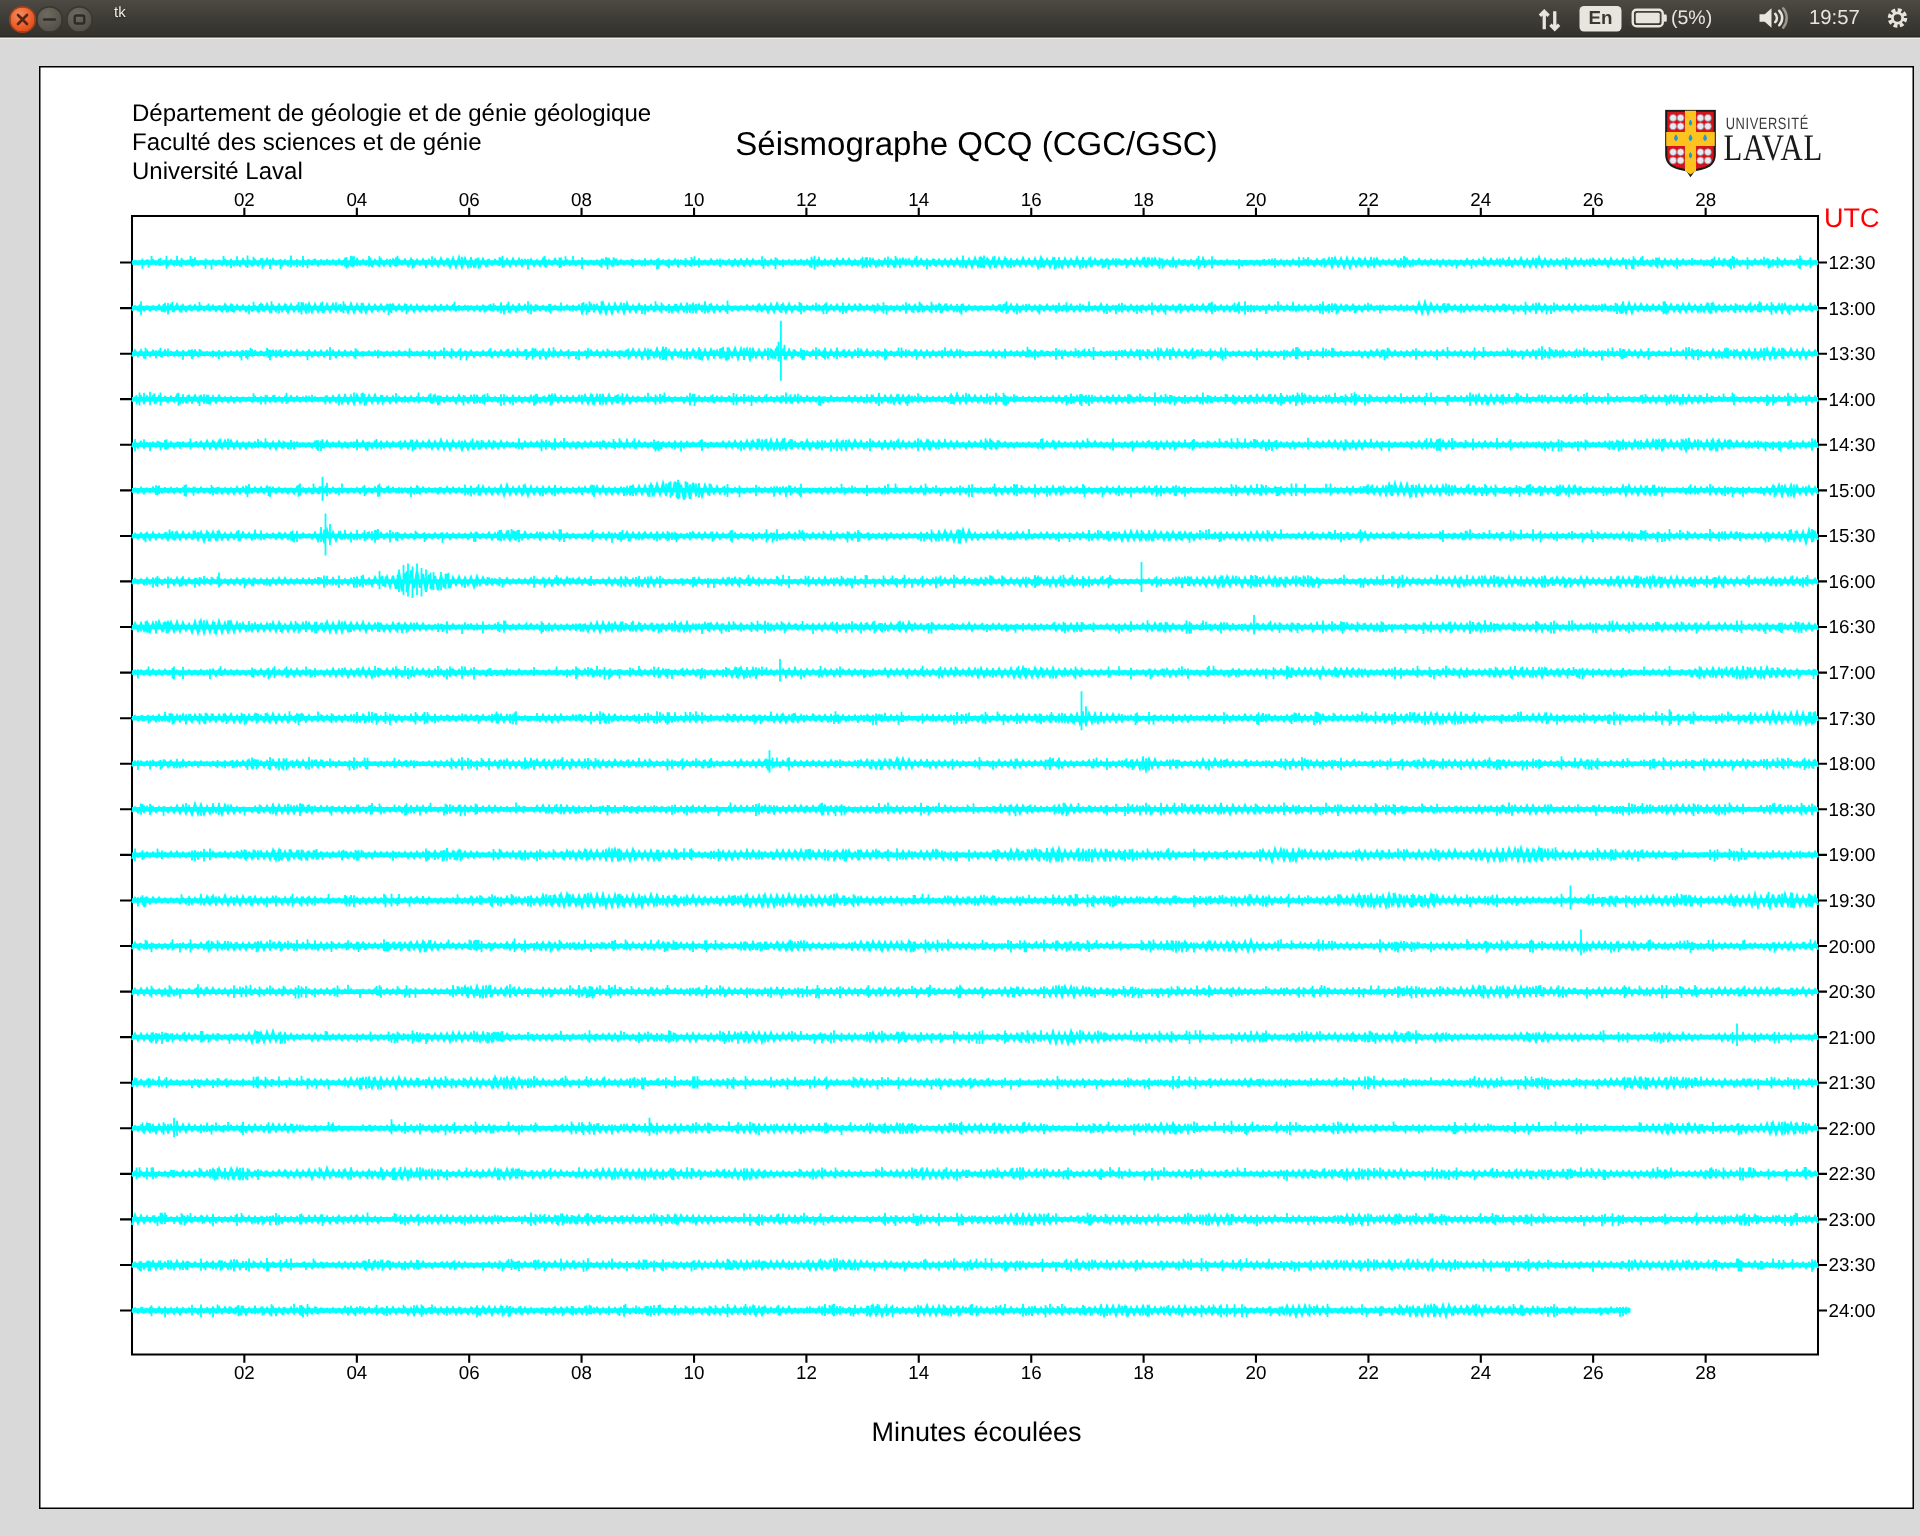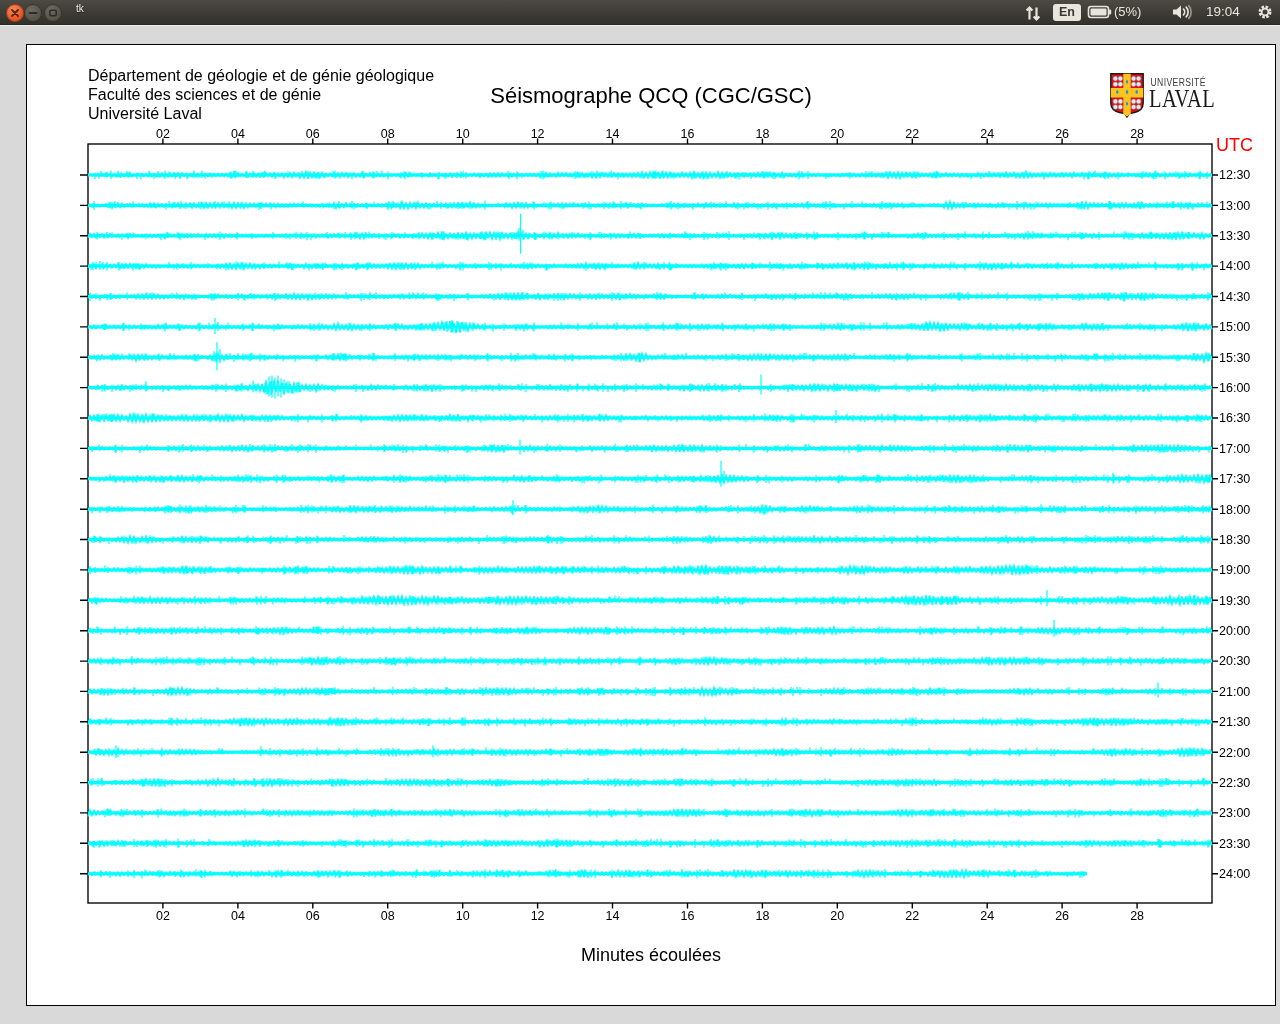--- a/index.html
+++ b/index.html
@@ -180,21 +180,21 @@
       <rect x="1.5" y="6.5" width="20" height="11" rx="2.5" fill="none" stroke="#e8e4de" stroke-width="1.6"></rect>
       <rect x="3.5" y="8.5" width="16" height="7" rx="1" fill="#e8e4de"></rect>
       <rect x="22" y="9.5" width="2.2" height="5" rx="1" fill="#e8e4de"></rect>
     </svg>
 <div class="tray" style="left:1114px">(5%)</div>
 <svg class="tray" style="left:1170px" width="26" height="24" viewBox="0 0 26 24">
       <path d="M3 9.5h3.5L11 5.5v13L6.5 14.5H3z" fill="#e8e4de"></path>
       <path d="M13.5 9.2a4 4 0 0 1 0 5.6M16.2 7.2a7 7 0 0 1 0 9.6" fill="none" stroke="#e8e4de" stroke-width="1.7" stroke-linecap="round"></path>
       <path d="M18.8 5.6a10 10 0 0 1 0 12.8" fill="none" stroke="#9b968e" stroke-width="1.7" stroke-linecap="round"></path>
     </svg>
-<div class="tray" style="left:1206px;font-size:13.5px">19:04</div>
+<div class="tray" style="left:1206px;font-size:13.5px">19:57</div>
 <svg class="tray" style="left:1254px" width="22" height="24" viewBox="0 0 22 24">
       <g fill="none" stroke="#e8e4de">
         <circle cx="11" cy="12" r="5.2" stroke-width="2.6" stroke-dasharray="2.55 1.53"></circle>
         <circle cx="11" cy="12" r="3.4" stroke-width="1.8"></circle>
       </g>
     </svg>
 </div>
 <svg style="position:absolute;left:1110px;top:73px" width="106" height="46" viewBox="0 0 106 46">
 <g>
 <path d="M0.8 0.8H33.2V30Q33.2 37.5 24.5 39.5L19.3 40.6L17 44L14.7 40.6L9.5 39.5Q0.8 37.5 0.8 30Z" fill="#d8121a" stroke="#1a1a1a" stroke-width="1.4"></path>

